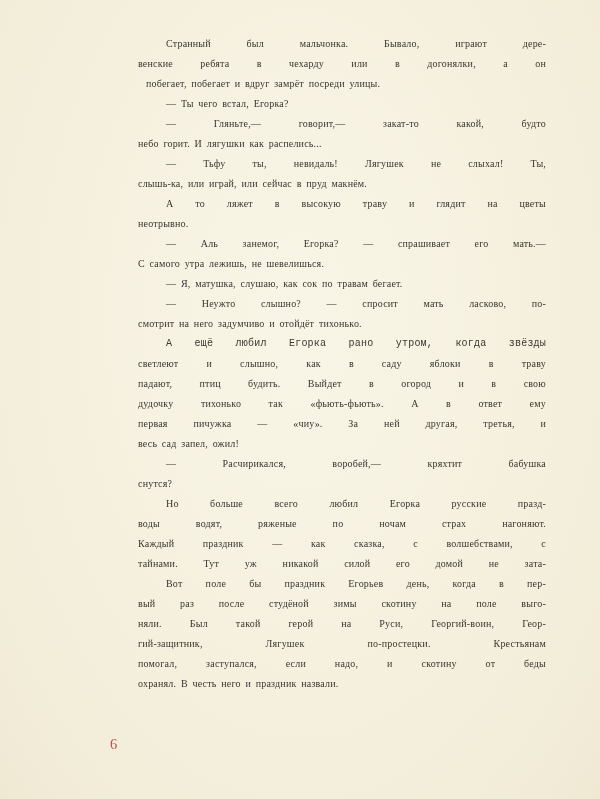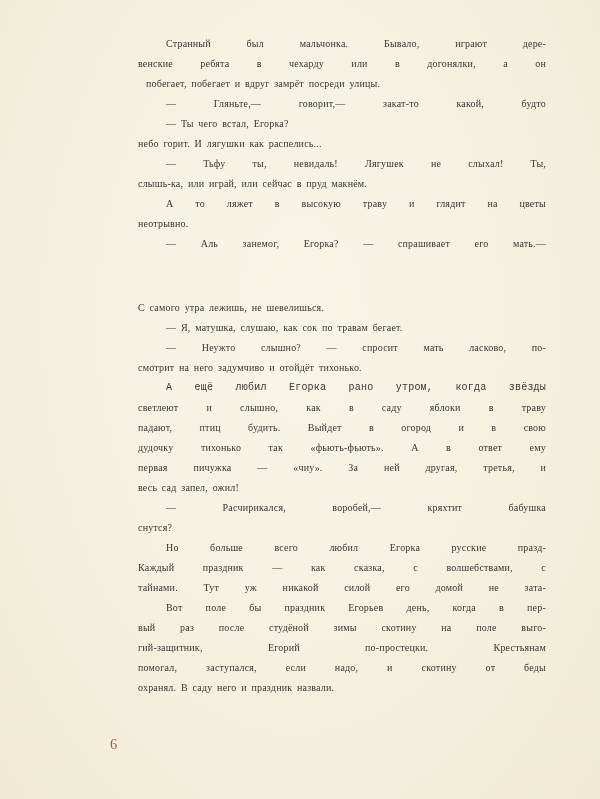--- a/index.html
+++ b/index.html
@@ -41,43 +41,45 @@
     }
   </style>
 </head>
 <body>
 
 <div class="page">
   <div class="text-block" id="text-block" style="line-height: 20px; font-size: 10px;">
       <span class="line indent" style="height: 20px; line-height: 20px;">Странный был мальчонка. Бывало, играют дере-</span>
       <span class="line" style="height: 20px; line-height: 20px;">венские ребята в чехарду или в догонялки, а он</span>
       <span class="line last" style="height: 20px; line-height: 20px; margin-left: 8px;">побегает, побегает и вдруг замрёт посреди улицы.</span>
+      <span class="line indent last" style="height: 20px; line-height: 20px;">— Ты чего встал, Егорка?</span>
       <span class="line indent" style="height: 20px; line-height: 20px;">— Гляньте,— говорит,— закат-то   какой,   будто</span>
-      <span class="line indent last" style="height: 20px; line-height: 20px;">— Ты чего встал, Егорка?</span>
       <span class="line last" style="height: 20px; line-height: 20px;">небо горит. И лягушки как распелись...</span>
       <span class="line indent" style="height: 20px; line-height: 20px;">— Тьфу ты, невидаль! Лягушек не слыхал! Ты,</span>
       <span class="line last" style="height: 20px; line-height: 20px;">слышь-ка, или играй, или сейчас в пруд макнём.</span>
       <span class="line indent" style="height: 20px; line-height: 20px;">А то ляжет в высокую траву и глядит на цветы</span>
       <span class="line last" style="height: 20px; line-height: 20px;">неотрывно.</span>
       <span class="line indent" style="height: 20px; line-height: 20px;">— Аль занемог, Егорка? — спрашивает его мать.—</span>
-      <span class="line last" style="height: 20px; line-height: 20px; margin-top: 44px;">С самого утра лежишь, не шевелишься.</span>
+      <span class="line last" style="height: 20px; line-height: 20px;">С самого утра лежишь, не шевелишься.</span>
       <span class="line indent last" style="height: 20px; line-height: 20px;">— Я, матушка, слушаю, как сок по травам бегает.</span>
       <span class="line indent" style="height: 20px; line-height: 20px;">— Неужто слышно? — спросит мать ласково, по-</span>
       <span class="line last" style="height: 20px; line-height: 20px;">смотрит на него задумчиво и отойдёт тихонько.</span>
       <span class="line indent" style="height: 20px; line-height: 20px; font-family: Liberation Mono, monospace;">А ещё любил Егорка рано утром, когда звёзды</span>
       <span class="line" style="height: 20px; line-height: 20px;">светлеют и слышно, как в саду яблоки в траву</span>
       <span class="line" style="height: 20px; line-height: 20px;">падают, птиц будить. Выйдет в огород и в свою</span>
       <span class="line" style="height: 20px; line-height: 20px;">дудочку тихонько так «фьють-фьють». А в ответ ему</span>
       <span class="line" style="height: 20px; line-height: 20px;">первая пичужка — «чиу». За ней другая, третья, и</span>
       <span class="line last" style="height: 20px; line-height: 20px;">весь сад запел, ожил!</span>
       <span class="line indent" style="height: 20px; line-height: 20px;">— Расчирикался,   воробей,— кряхтит   бабушка</span>
       <span class="line last" style="height: 20px; line-height: 20px;">снутся?</span>
       <span class="line indent" style="height: 20px; line-height: 20px;">Но больше всего любил Егорка русские празд-</span>
+      <span class="line" style="height: 20px; line-height: 20px;">воды водят, ряженые по ночам страх нагоняют.</span>
       <span class="line" style="height: 20px; line-height: 20px;">Каждый праздник — как сказка, с волшебствами, с</span>
       <span class="line" style="height: 20px; line-height: 20px;">тайнами. Тут уж никакой силой его домой не зата-</span>
       <span class="line indent" style="height: 20px; line-height: 20px;">Вот поле бы праздник Егорьев день, когда в пер-</span>
       <span class="line" style="height: 20px; line-height: 20px;">вый раз после студёной зимы скотину на поле выго-</span>
-      <span class="line" style="height: 20px; line-height: 20px;">гий-защитник, Егорий по-простецки. Крестьянам</span>
+      <span class="line" style="height: 20px; line-height: 20px;">няли. Был такой герой на Руси, Георгий-воин, Геор-</span>
+      <span class="line" style="height: 20px; line-height: 20px;">гий-защитник, Лягушек по-простецки. Крестьянам</span>
       <span class="line" style="height: 20px; line-height: 20px;">помогал, заступался, если надо, и скотину от беды</span>
-      <span class="line last" style="height: 20px; line-height: 20px;">охранял. В саду него и праздник назвали.</span>
+      <span class="line last" style="height: 20px; line-height: 20px;">охранял. В честь него и праздник назвали.</span>
     </div>
   <div class="page-number" style="top: 734px; line-height: 20px; font-size: 14.4px;">6</div>
 </div>
 
 </body></html>

